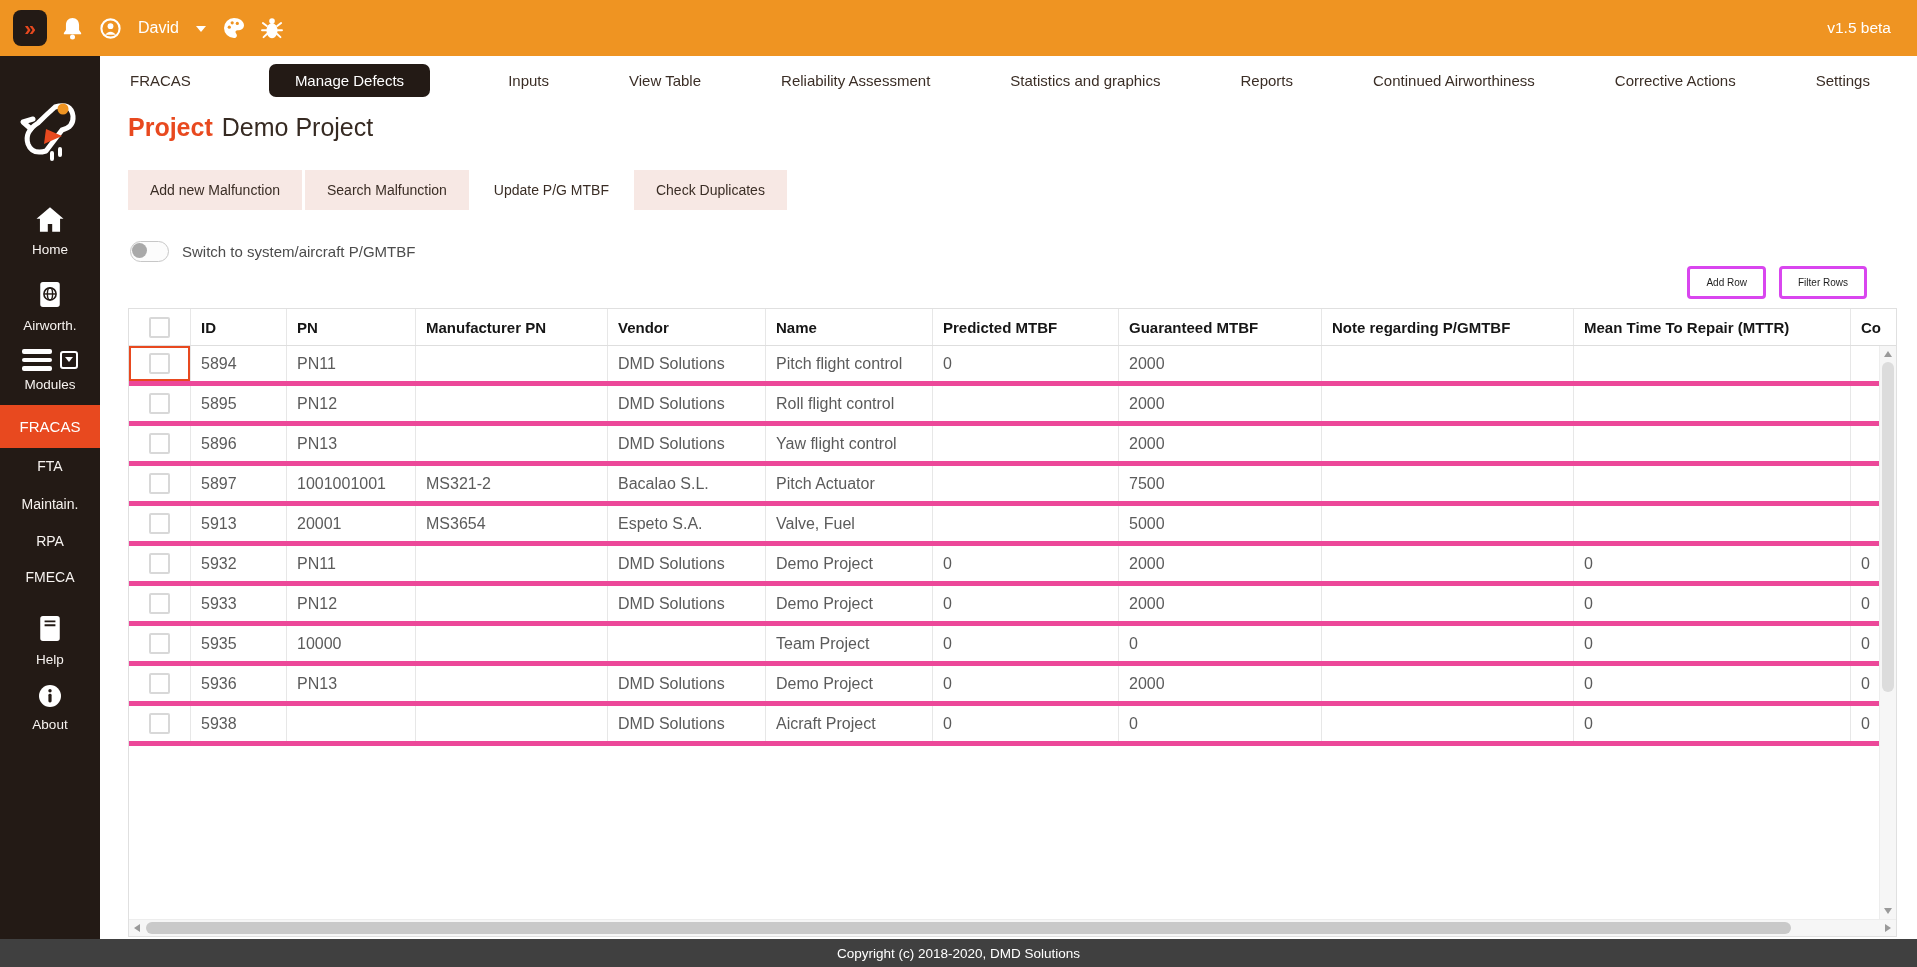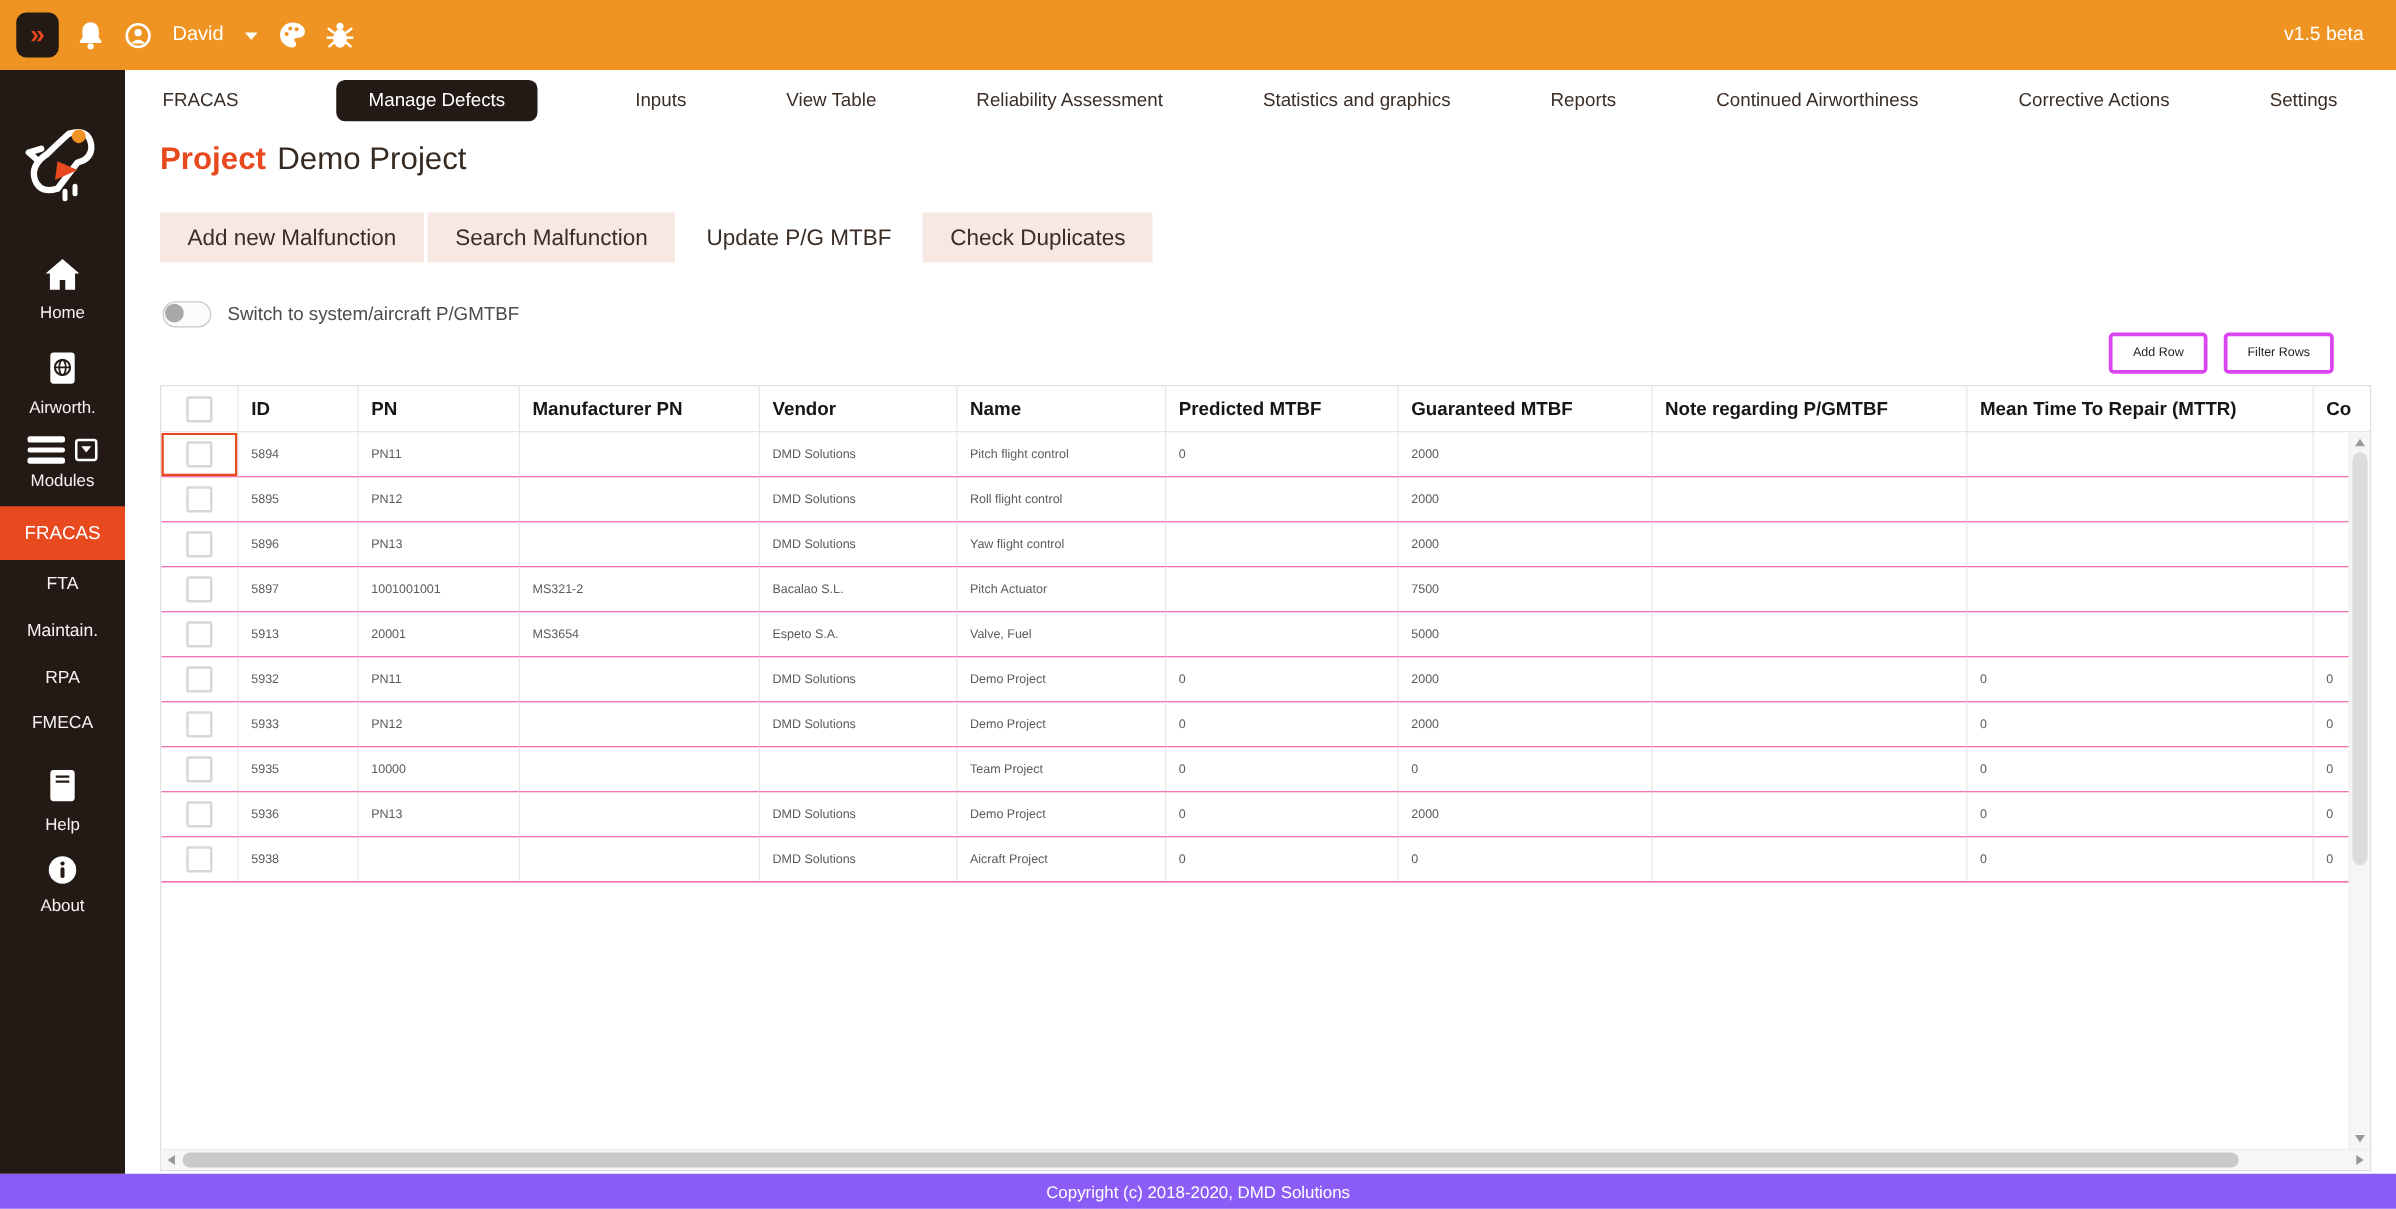--- a/index.html
+++ b/index.html
@@ -39,53 +39,53 @@
   .navbar{position:absolute;left:100px;top:56px;right:0;height:48px;background:#fff;
     display:flex;align-items:center;justify-content:space-between;box-sizing:border-box;
     padding:0 45px 0 28px;font-size:15px;font-weight:500;color:#3b2e26;}
   .nav-item{cursor:pointer;white-space:nowrap;padding:4px 2px;}
   .nav-item.active{background:#231a15;color:#fff;padding:8px 26px;border-radius:7px;}
   
   .content{position:absolute;left:100px;top:104px;right:0;bottom:28px;background:#fff;}
   .page-title{position:absolute;left:28px;top:9px;font-size:25px;white-space:nowrap;}
   .page-title .prefix{color:#e8491f;font-weight:800;margin-right:9px;}
   .page-title .name{color:#362a22;font-weight:500;}
-  .subtabs{position:absolute;left:28px;top:66px;display:flex;gap:3px;font-size:18px;color:#3a2d25;}
+  .subtabs{position:absolute;left:28px;top:66px;display:flex;gap:3px;font-size:14px;color:#3a2d25;}
   .subtab{background:#f7e8e4;height:40px;line-height:40px;padding:0 22px;cursor:pointer;white-space:nowrap;}
   .subtab.active{background:#fff;}
   .toggle-row{position:absolute;left:30px;top:137px;display:flex;align-items:center;gap:13px;}
   .switch{width:37px;height:19px;border:1px solid #c7c7c7;border-radius:11px;background:#fcfcfc;position:relative;cursor:pointer;}
   .switch .knob{position:absolute;left:1px;top:1px;width:15px;height:15px;border-radius:50%;background:#a9a9a9;}
   .toggle-label{font-size:15px;color:#4c4c4c;}
   .actions{position:absolute;right:50px;top:162px;display:flex;gap:13px;}
   .btn{background:#fff;border:3px solid #d946ef;border-radius:4px;padding:8px 16px;font-size:10px;color:#1e1e1e;cursor:pointer;font-family:inherit;}
   
   .table-wrap{position:absolute;left:28px;right:20px;top:204px;height:629px;border:1px solid #e0e0e0;
     box-sizing:border-box;background:#fff;overflow:hidden;}
   .thead{display:flex;height:36px;border-bottom:1px solid #dedede;font-weight:700;font-size:15px;color:#161616;}
   .th,.td{box-sizing:border-box;border-right:1px solid #e7e7e7;padding:0 10px;display:flex;align-items:center;
     overflow:hidden;white-space:nowrap;flex-shrink:0;}
-  .tr{display:flex;height:35px;border-bottom:1px solid #ec4899;font-size:10px;color:#5b5b5b;background:#fff;}
+  .tr{display:flex;height:35px;border-bottom:5px solid #ec4899;font-size:16px;color:#5b5b5b;background:#fff;}
   .c0{width:62px;justify-content:center;padding:0;}
   .c1{width:96px;}.c2{width:129px;}.c3{width:192px;}.c4{width:158px;}.c5{width:167px;}
   .c6{width:186px;}.c7{width:203px;}.c8{width:252px;text-align:center;}.c9{width:277px;}
   .c10{flex:1;border-right:none;min-width:0;}
   .checkbox{width:17px;height:17px;border:2px solid #d8d8d8;border-radius:2px;background:#fff;cursor:pointer;}
   .cell-selected{box-shadow:inset 0 0 0 2px #e8491f;}
   
   .vscroll{position:absolute;top:37px;right:0;bottom:17px;width:17px;background:#f6f6f6;border-left:1px solid #ededed;box-sizing:border-box;}
   .vscroll .arrow-up{position:absolute;top:5px;left:4px;width:0;height:0;border-left:4.5px solid transparent;border-right:4.5px solid transparent;border-bottom:6px solid #9a9a9a;cursor:pointer;}
   .vscroll .arrow-down{position:absolute;bottom:5px;left:4px;width:0;height:0;border-left:4.5px solid transparent;border-right:4.5px solid transparent;border-top:6px solid #9a9a9a;cursor:pointer;}
   .vscroll .vthumb{position:absolute;left:2px;right:2px;top:16px;height:330px;background:#dcdcdc;border-radius:6px;cursor:pointer;}
   .hscroll{position:absolute;left:0;right:0;bottom:0;height:17px;background:#f6f6f6;border-top:1px solid #ededed;box-sizing:border-box;}
   .hscroll .arrow-left{position:absolute;left:5px;top:4px;width:0;height:0;border-top:4.5px solid transparent;border-bottom:4.5px solid transparent;border-right:6px solid #9a9a9a;cursor:pointer;}
   .hscroll .arrow-right{position:absolute;right:5px;top:4px;width:0;height:0;border-top:4.5px solid transparent;border-bottom:4.5px solid transparent;border-left:6px solid #9a9a9a;cursor:pointer;}
   .hscroll .hthumb{position:absolute;left:17px;right:105px;top:2px;bottom:2px;background:#c9c9c9;border-radius:7px;cursor:pointer;}
   
-  .footer{position:absolute;left:0;right:0;bottom:0;height:28px;background:#8b5cf6;color:#fff;
+  .footer{position:absolute;left:0;right:0;bottom:0;height:28px;background:#404040;color:#fff;
     display:flex;align-items:center;justify-content:center;font-size:13.5px;}
 </style>
 </head>
 <body>
 
 <div class="topbar">
   <div class="collapse-btn">»</div>
   <div class="tb-icon bell">
     <svg width="25" height="27" viewBox="0 0 24 24">
       <path fill="#fff" d="M12 1.8c-3.9 0-6.3 2.9-6.3 6.9v4.7l-2 3v1.2h16.6v-1.2l-2-3V8.7c0-4-2.4-6.9-6.3-6.9z"></path>

